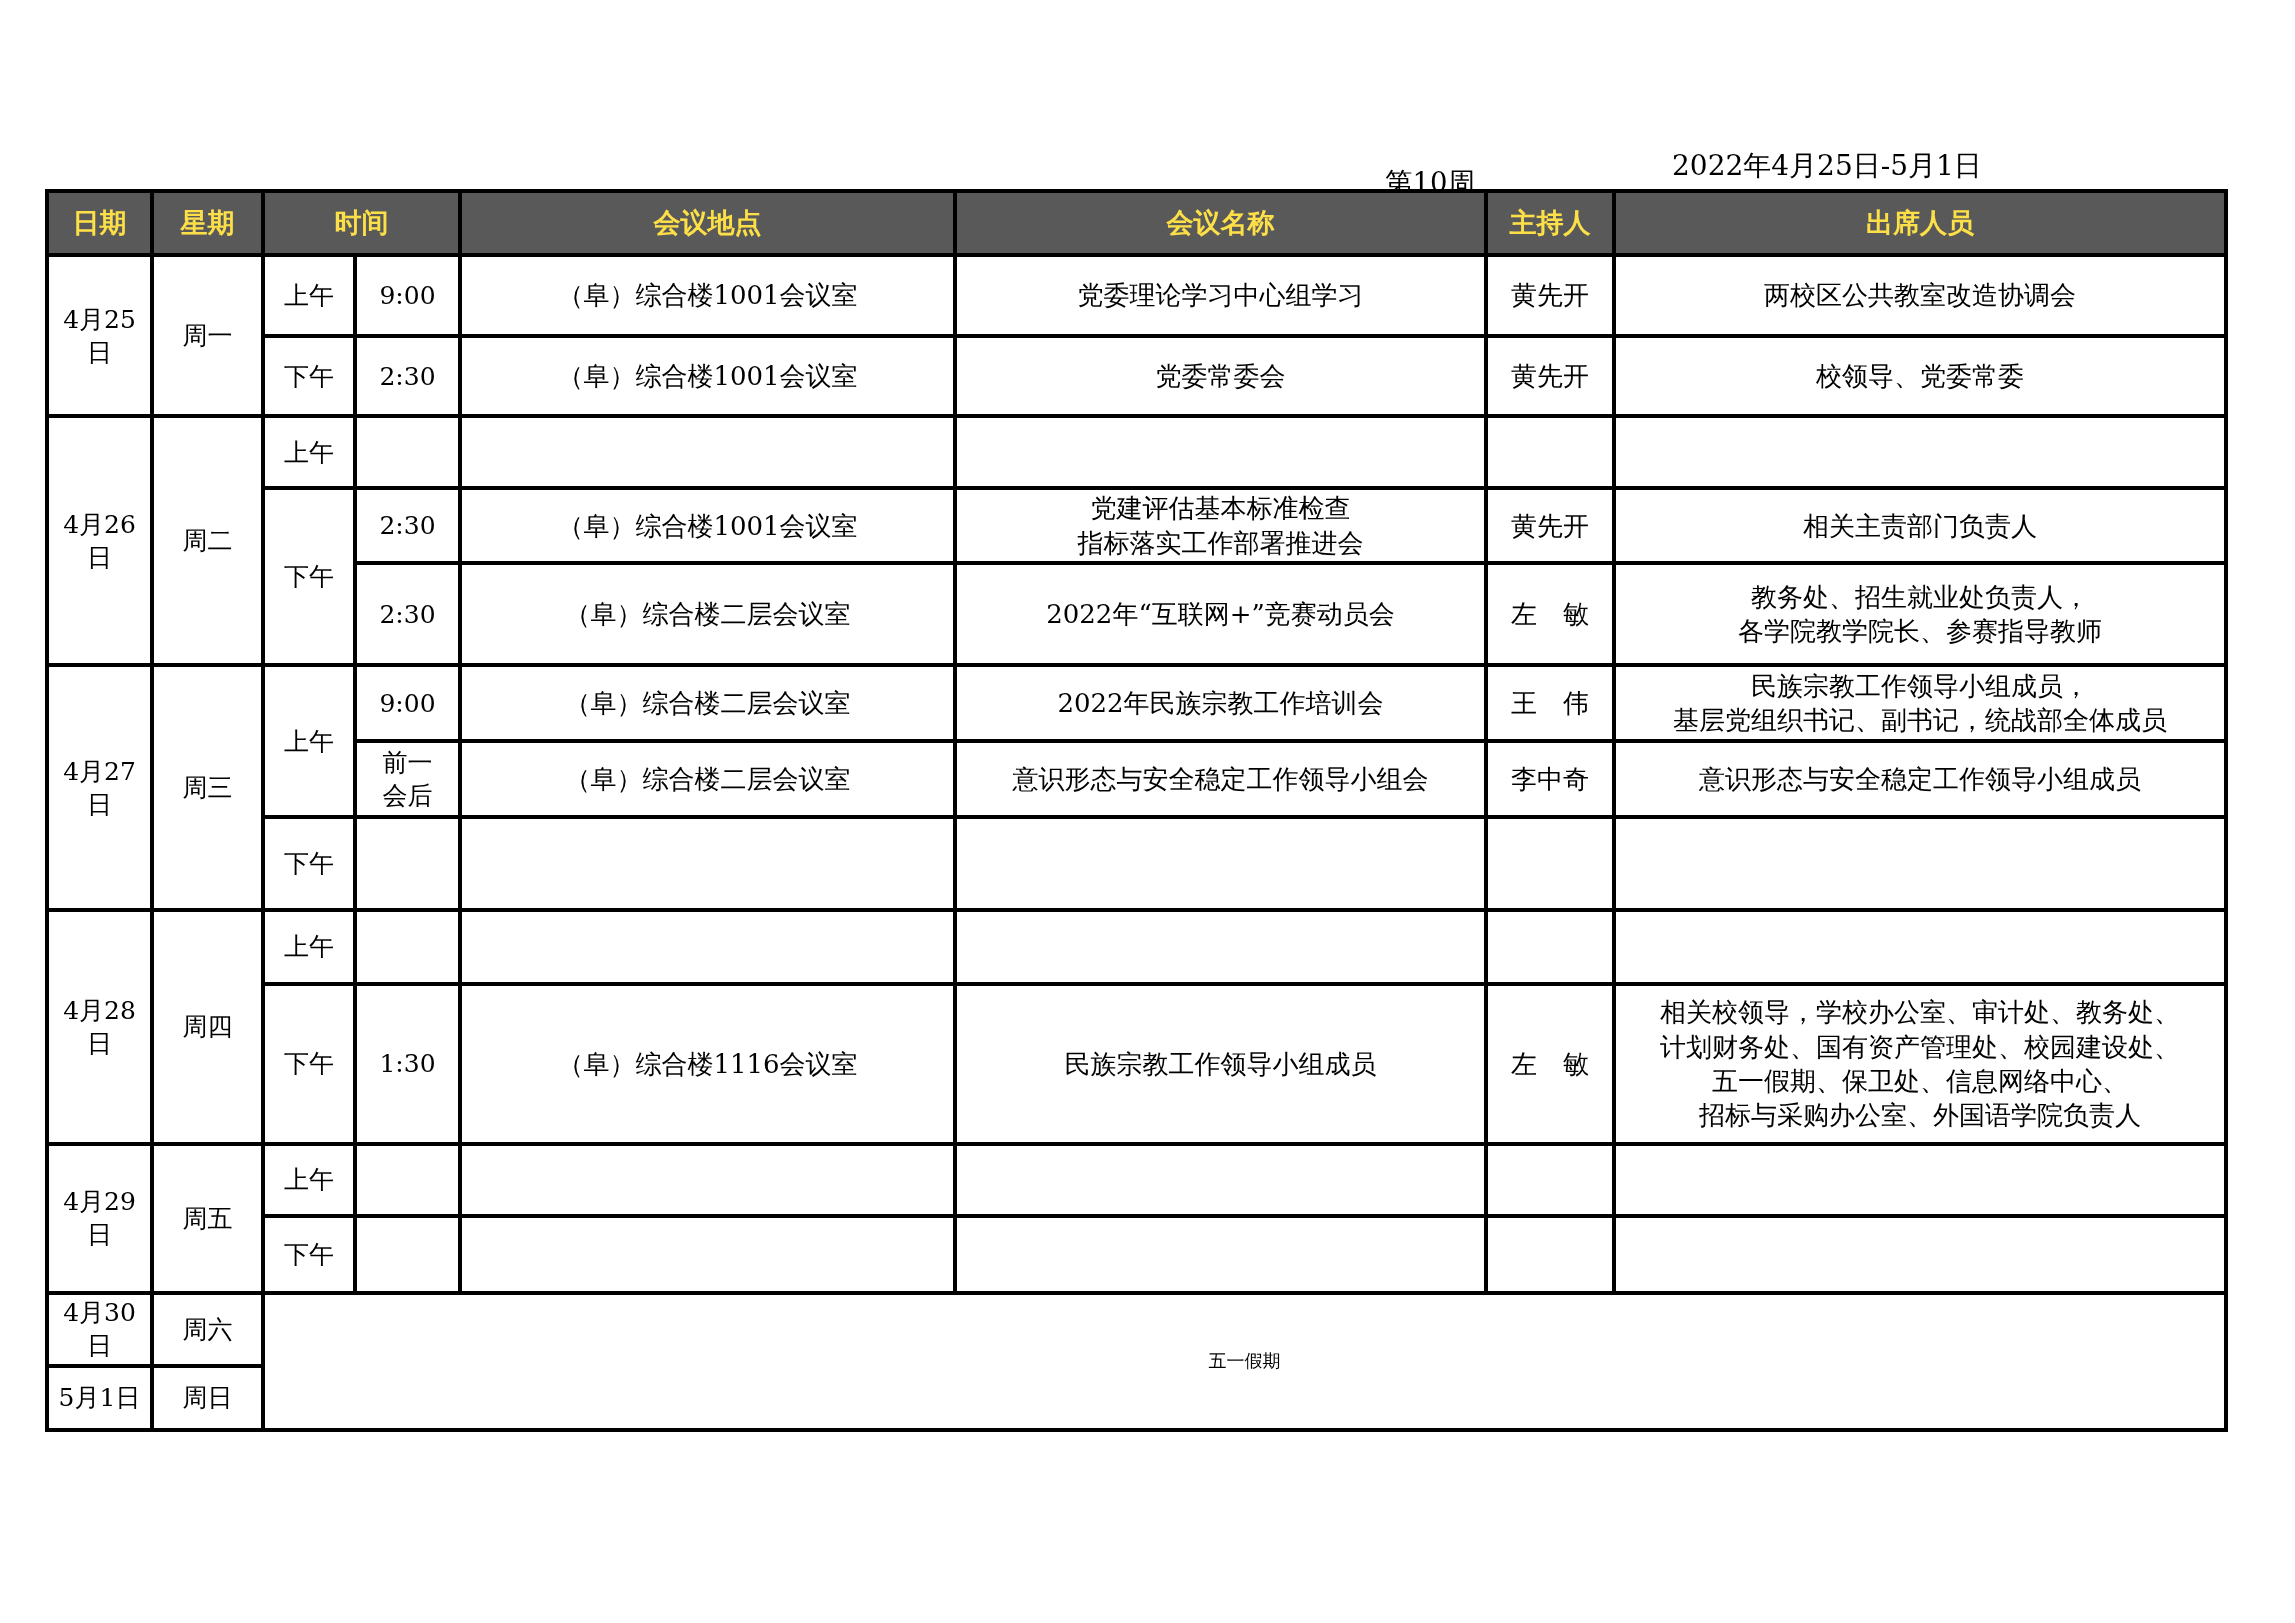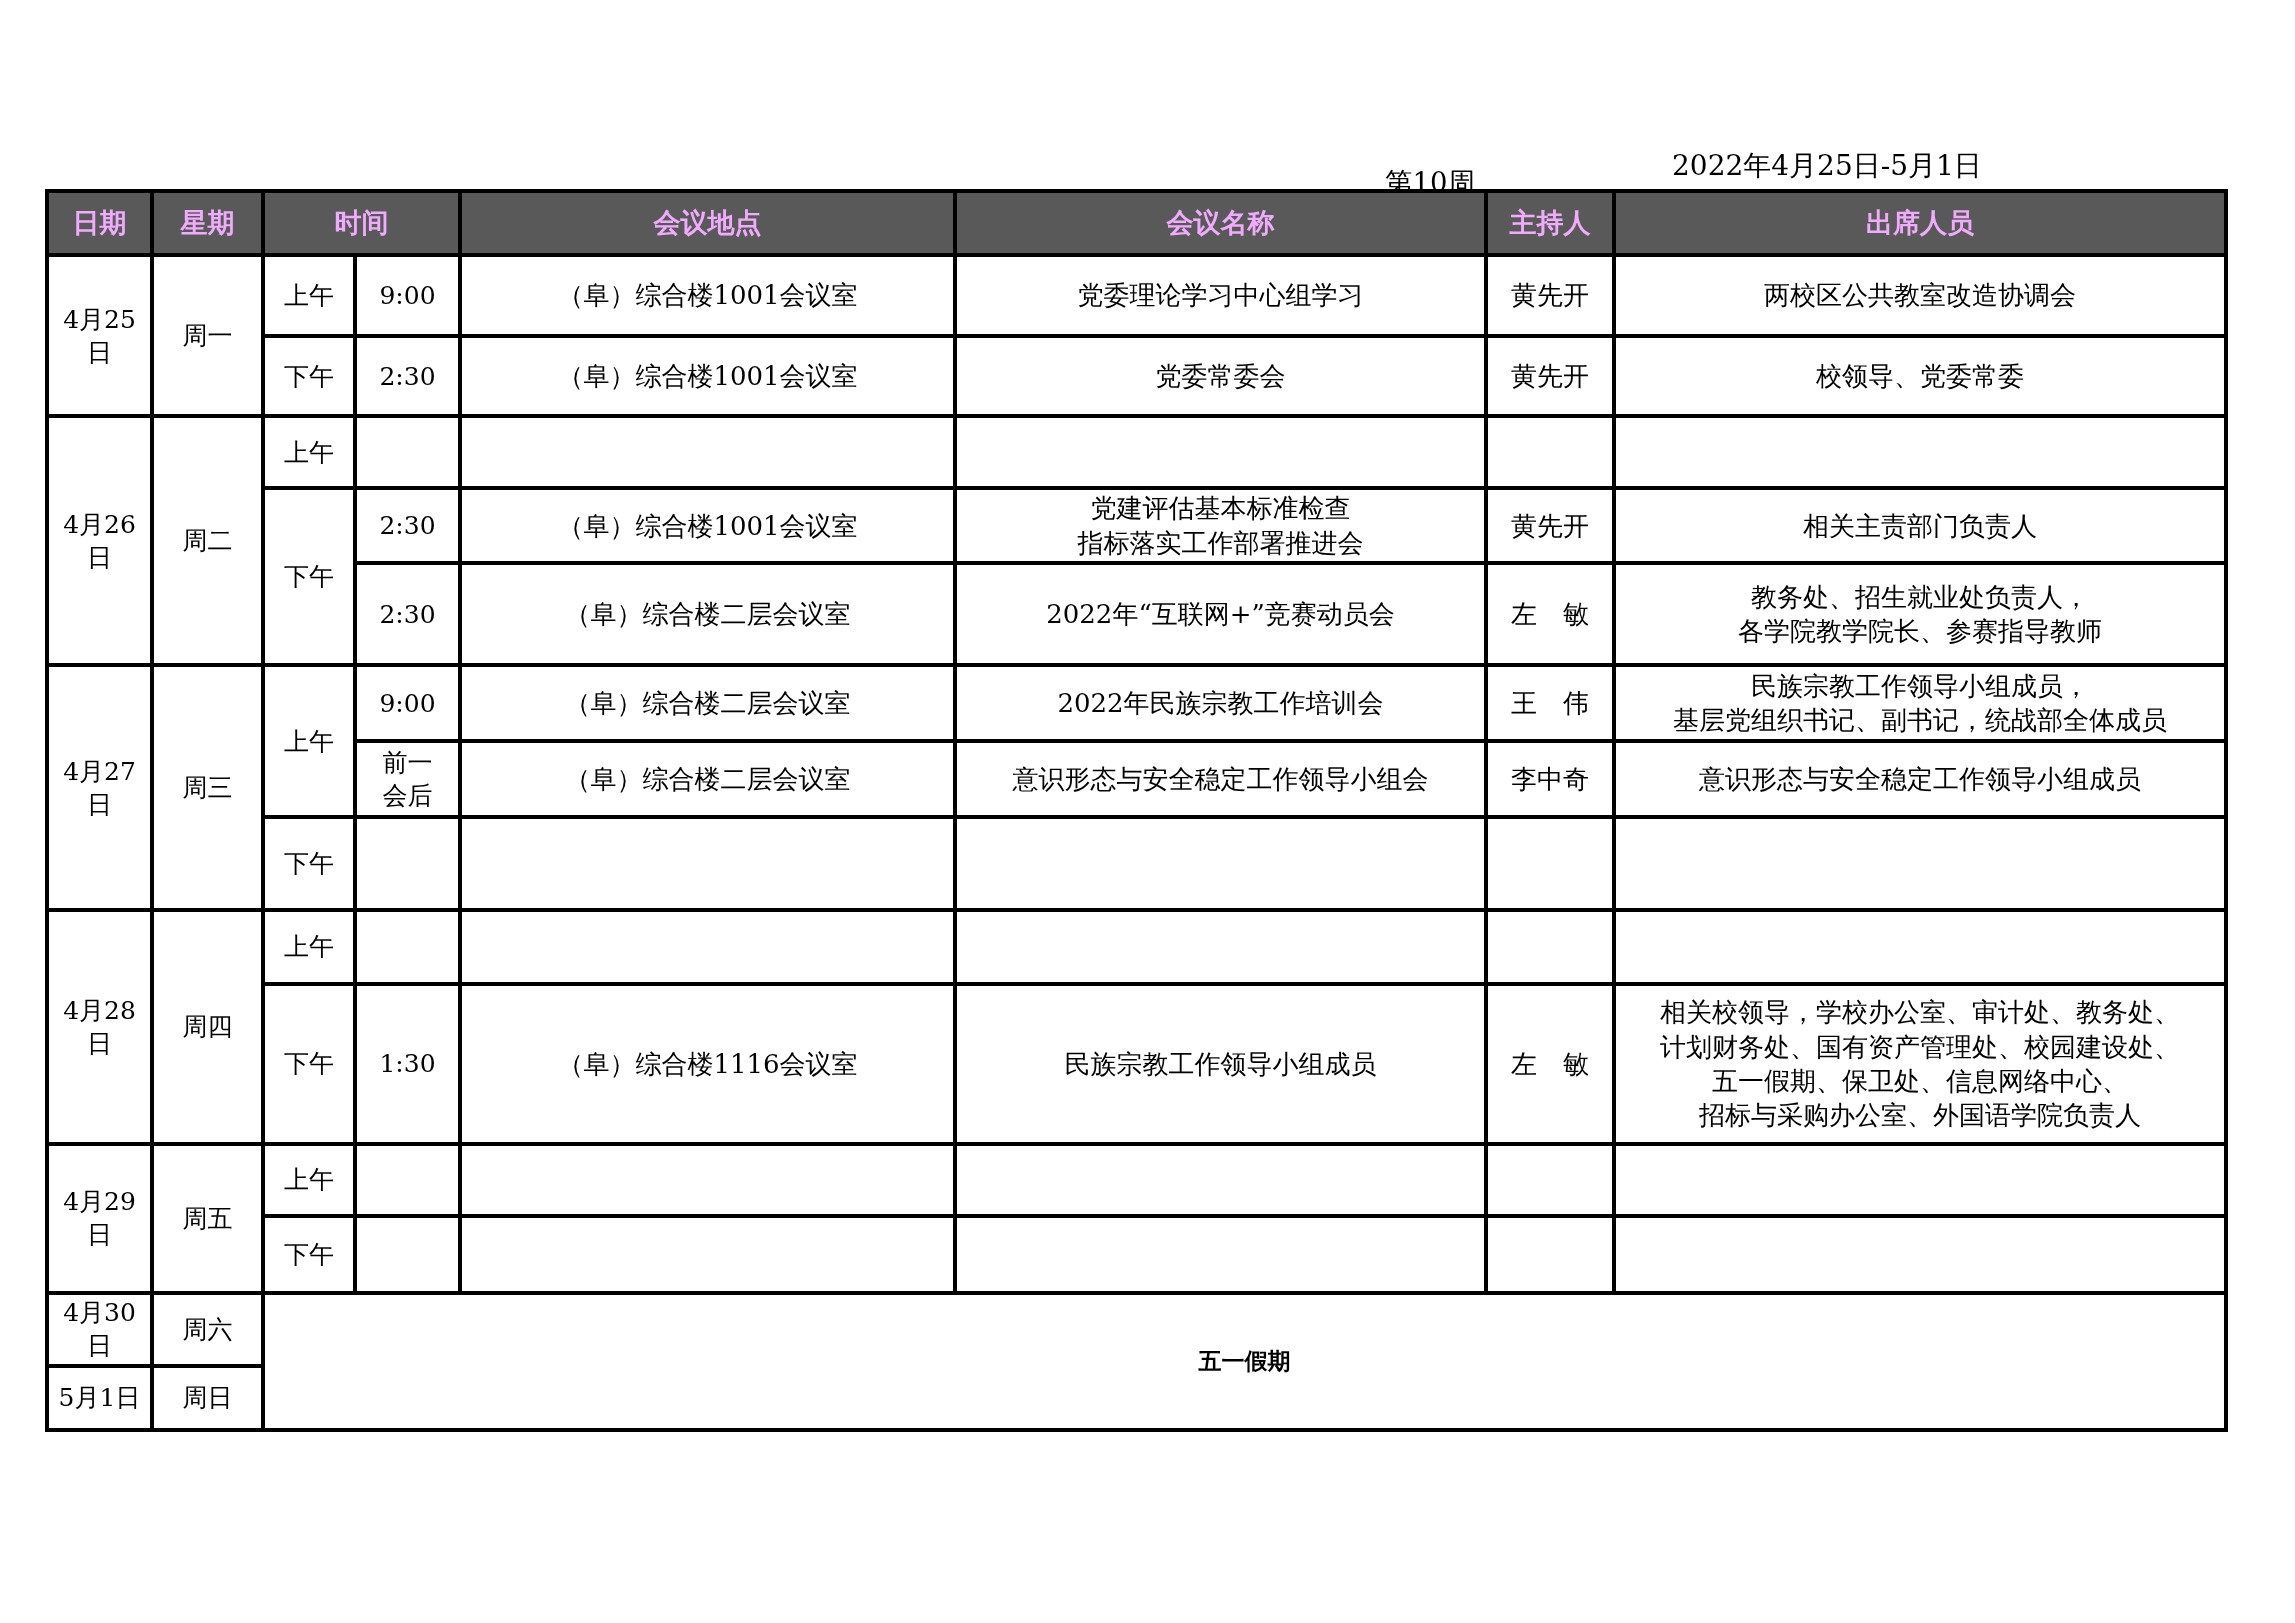--- a/index.html
+++ b/index.html
@@ -58,27 +58,27 @@
     text-align: center;
     vertical-align: middle;
     padding: 1.4px 5.8px;
     font-size: 26px;
     line-height: 1.32;
     white-space: pre-line;
     overflow: hidden;
   }
   .schedule th {
     background: #595959;
-    color: #f0abfc;
+    color: #fde047;
     font-weight: bold;
     font-size: 27px;
   }
   .schedule td.c-period, .schedule td.c-time { font-size: 25px; }
   .schedule td.c-date, .schedule td.c-weekday { font-size: 25px; }
-  .schedule td.c-holiday { font-size: 23px; font-weight: bold; }
+  .schedule td.c-holiday { font-size: 18px; }
 </style>
 </head>
 <body>
 
 <div class="page">
 
   <span class="week-label">第10周</span>
   <span class="date-range">2022年4月25日-5月1日</span>
 
   <table class="schedule">

